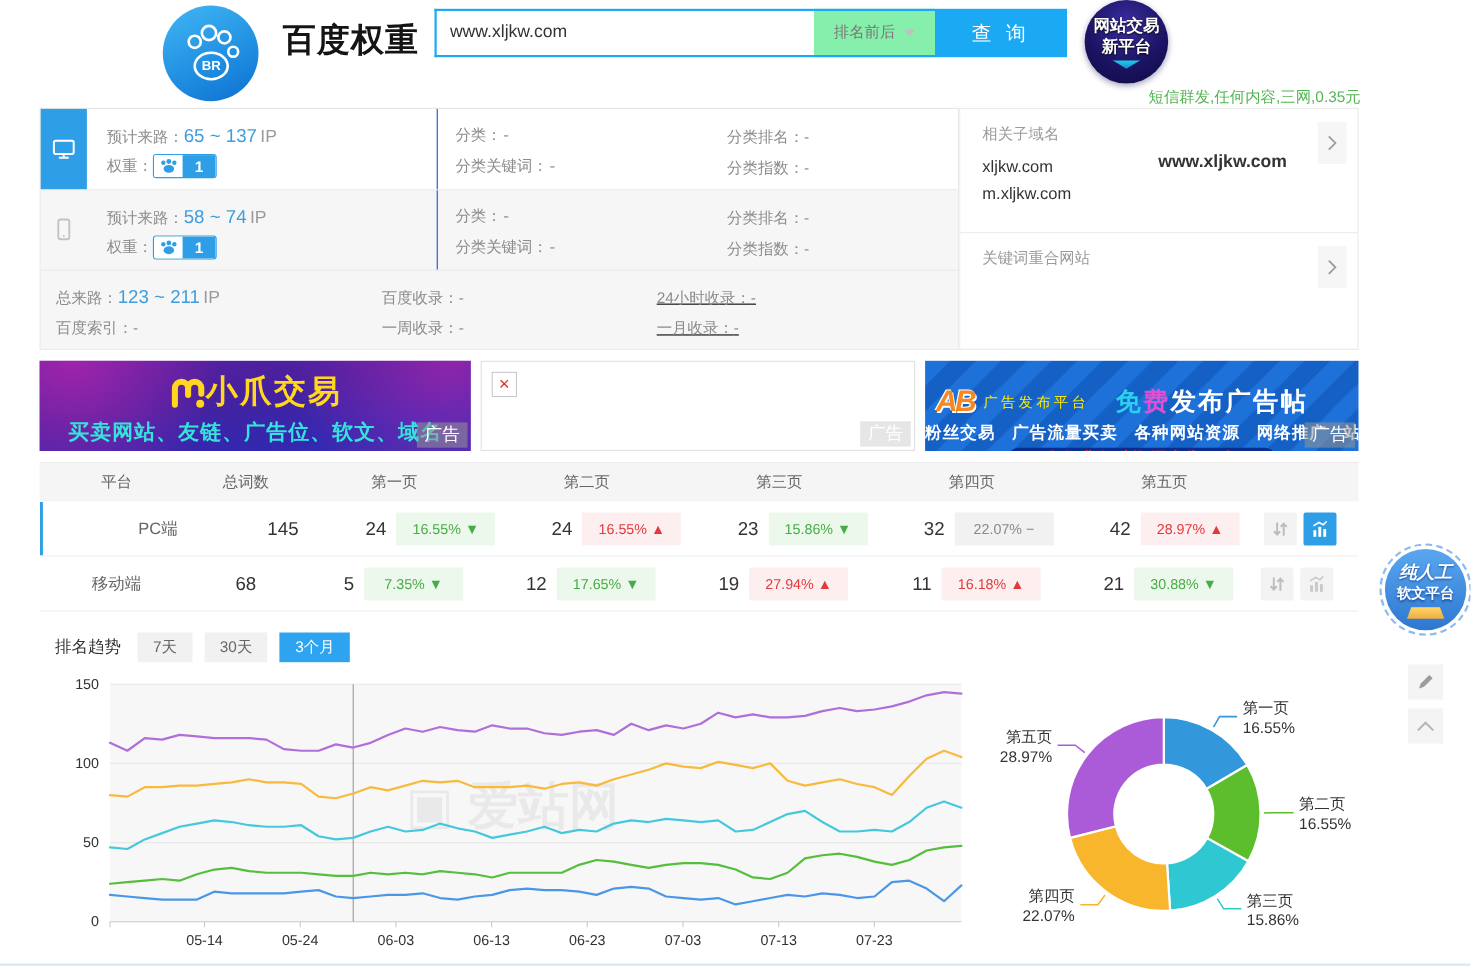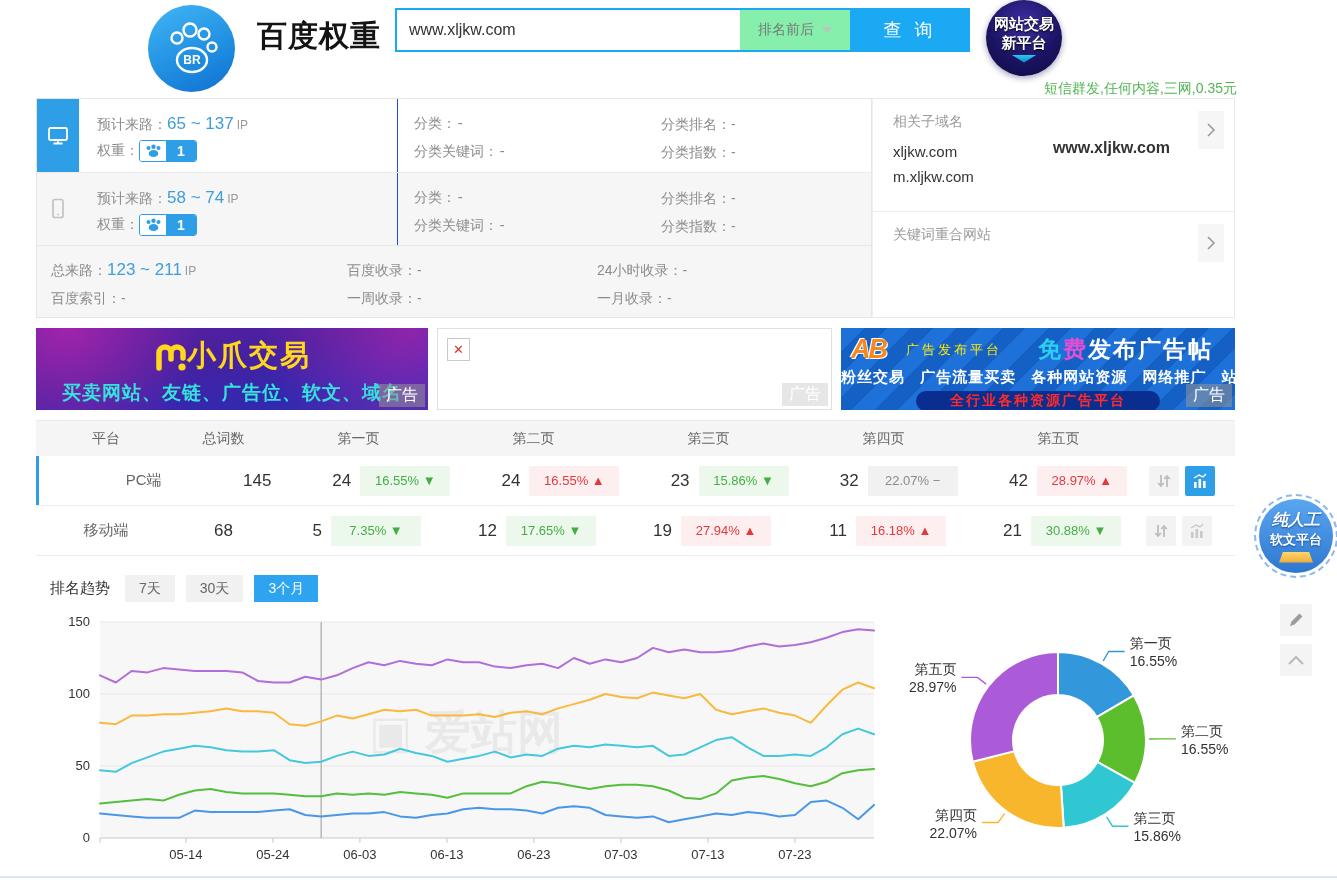--- a/index.html
+++ b/index.html
@@ -28,29 +28,29 @@
   .stats-left { width:836px; border:1px solid #e6e6e6; }
   .srow { display:flex; height:73px; }
   .srow.r2 { background:#f6f6f6; border-top:1px solid #ececec; }
   .side-tab { width:42px; display:flex; align-items:center; justify-content:center; }
   .side-tab.pc { background:#2e9fe6; }
   .scol1 { width:318px; padding:13px 0 0 18px; }
   .scol2 { width:248px; border-left:1px solid #1d4ed8; padding:13px 0 0 16px;font-family:Liberation Mono, monospace; }
   .scol3 { flex:1; padding:13px 0 0 16px; }
   .sline { height:24px; line-height:24px; font-size:14px; color:#8c8c8c; white-space:nowrap; }
   .sline .num { color:#3e9ddd; font-size:17px; }
-  .sline .unit { color:#9a9a9a; font-size:12px; margin-left:3px; }
+  .sline .unit { color:#9a9a9a; font-size:16px; margin-left:3px; }
   .sline .dash { color:#8c8c8c; }
   .weight-badge { display:inline-flex; height:22px; border:1px solid #2e9fe6; border-radius:3px; overflow:hidden; vertical-align:middle; cursor:pointer; }
   .weight-badge .paw-box { width:26px; background:#fff; display:flex; align-items:center; justify-content:center; }
   .weight-badge .val { width:30px; background:#2e9fe6; color:#fff; font-size:14px; font-weight:bold; display:flex; align-items:center; justify-content:center; }
   .totals { display:flex; height:72px; background:#f6f6f6; border-top:1px solid #e8e8e8; }
   .tcol1 { width:310px; padding:12px 0 0 14px; }
   .tcol2 { width:250px; padding:12px 0 0 0; }
-  .tcol3 { flex:1; padding:12px 0 0 0; }
+  .tcol3 { flex:1; padding:12px 0 0 0;text-decoration:underline; }
   .stats-right { width:363px; border:1px solid #e9e9e9; border-left:1px solid #efefef; background:#fff; }
   .rp-sec1 { height:112px; padding:14px 14px 0 20px; position:relative; }
   .rp-sec2 { height:106px; border-top:1px solid #ececec; padding:14px 14px 0 20px; position:relative; }
   .rp-title { color:#9b9b9b; font-size:14px; }
   .rp-chevron { position:absolute; right:10px; top:12px; width:26px; height:38px; background:#f6f6f6; display:flex; align-items:center; justify-content:center; cursor:pointer; }
   .rp-list { margin-top:8px; font-size:15px; color:#333; line-height:25px; }
   .rp-list div { cursor:pointer; }
   .rp-main-domain { position:absolute; right:64px; top:40px; font-size:16px; font-weight:bold; color:#333; cursor:pointer; }
 
   
@@ -62,21 +62,21 @@
         linear-gradient(170deg,#5c1fa0 0%, #46219f 40%, #3328b0 75%, #2f2fae 100%); }
   .b1-row1 { display:flex; align-items:center; justify-content:center; margin-top:8px; }
   .b1-title { color:#ffd71c; font-size:29px; font-weight:bold; letter-spacing:2px; }
   .b1-sub { text-align:center; color:#35e3db; font-size:19px; font-weight:bold; margin-top:4px; letter-spacing:1px; }
   .ad-tag { position:absolute; right:3px; bottom:3px; background:rgba(150,150,150,.55); color:#fff; font-size:16px; padding:1px 7px; }
   .ad-tag.light { background:rgba(210,210,210,.55); color:#fff; }
   .b2 { width:395px; background:#fff; border:1px solid #e0e0e0; }
   .broken-img { margin:9px; width:23px; height:23px; border:1px solid #c9c9c9; display:flex; align-items:center; justify-content:center; color:#d9332a; font-size:13px; font-weight:bold; }
   .b3 { width:394px; color:#fff;
         background:linear-gradient(135deg,#1d71d8 0 25%,#1460c4 25% 50%,#1d71d8 50% 75%,#1460c4 75% 100%); background-size:46px 46px; }
-  .b3-row1 { display:flex; align-items:center; gap:20px; padding:6px 0 0 10px; }
+  .b3-row1 { display:flex; align-items:center; gap:8px; padding:22px 0 0 10px; }
   .ab-logo { font-size:27px; font-weight:900; font-style:italic; color:#f6881f; text-shadow:1px 1px 0 #fff,-1px -1px 0 #fff; letter-spacing:-2px; }
   .b3-tag { color:#ffe800; font-size:13px; letter-spacing:3px; }
   .b3-headline { font-size:23px; font-weight:bold; letter-spacing:2px; margin-left:16px; white-space:nowrap; }
   .b3-headline .c1 { color:#2bd0f0; } .b3-headline .c2 { color:#e14fd2; }
   .b3-row2 { font-size:15px; font-weight:bold; letter-spacing:1px; text-align:center; margin-top:3px; word-spacing:10px; white-space:nowrap; }
   .b3-row3 { display:flex; justify-content:center; margin-top:4px; }
   .b3-pill { background:#0a2e8f; border-radius:12px; padding:1px 34px; color:#ff2a2a; font-size:14px; font-weight:bold; letter-spacing:2px; }
 
   
   .kw-table { position:absolute; top:420px; left:36px; width:1199px; }

